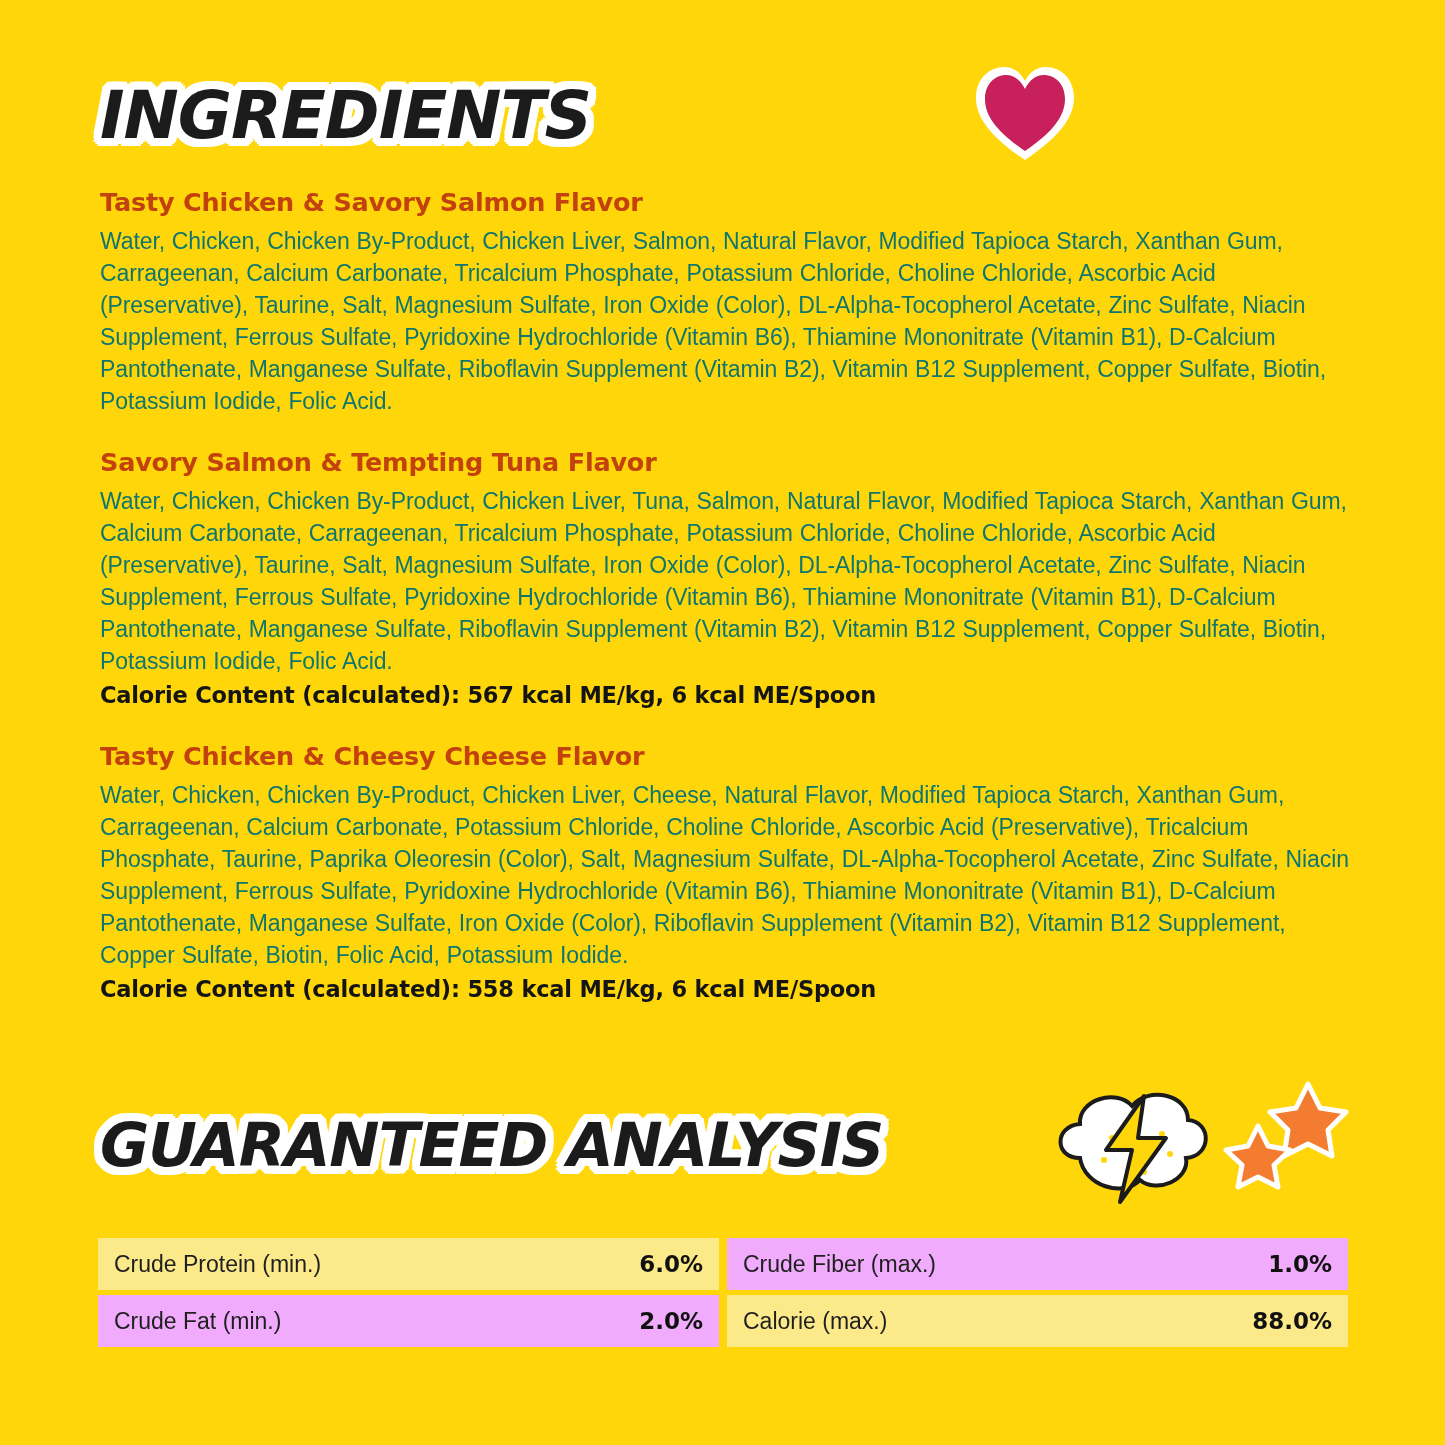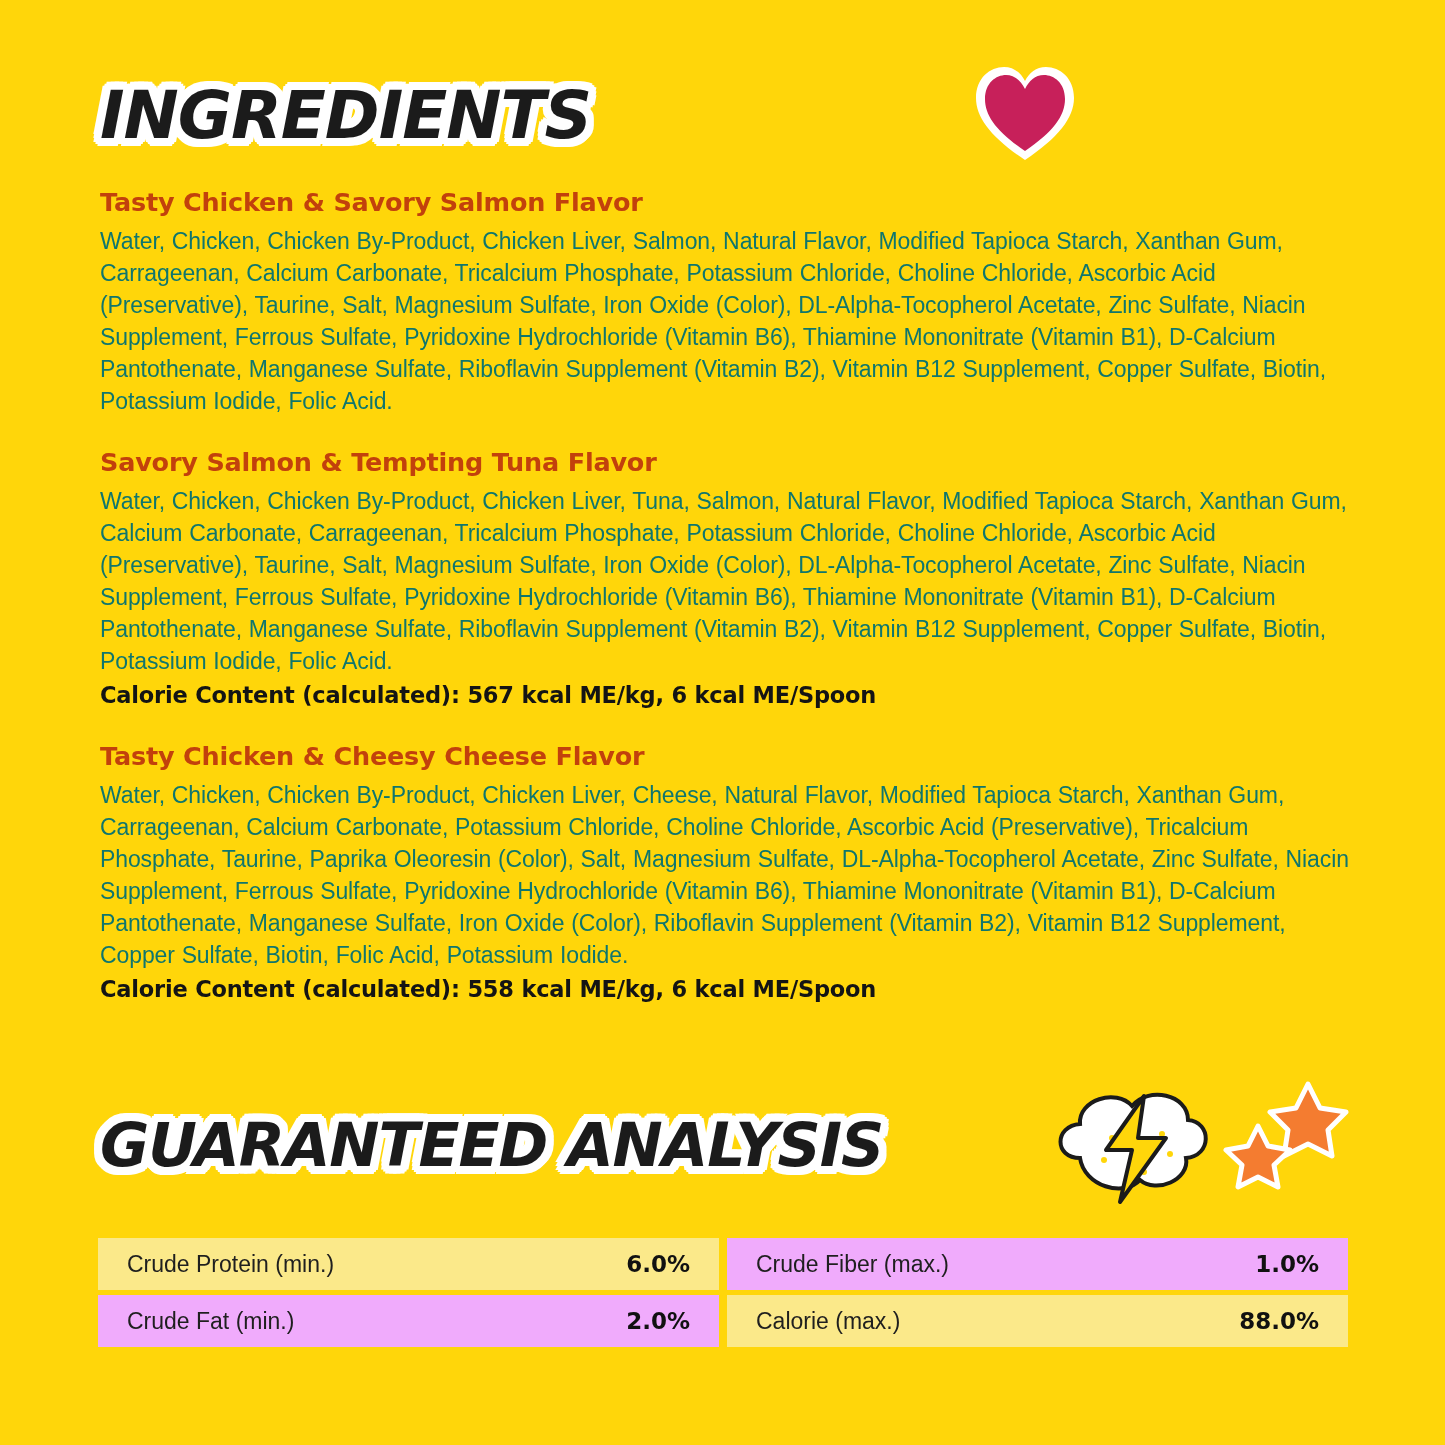--- a/index.html
+++ b/index.html
@@ -122,21 +122,21 @@
     display: grid;
     grid-template-columns: 1fr 1fr;
     grid-auto-rows: 52px;
     column-gap: 8px;
     row-gap: 5px;
   }
   .ga-cell {
     display: flex;
     align-items: center;
     justify-content: space-between;
-    padding: 0 29px;
+    padding: 0 16px;
     box-sizing: border-box;
     font-size: 23px;
     font-family: "Liberation Sans", sans-serif;
     color: #1f1f1f;
   }
   .ga-cell.tint { background: #FBE98A; }
   .ga-cell.plain { background: #f0abfc; }
   .ga-cell .val {
     font-family: "DejaVu Sans", sans-serif;
     font-weight: bold;

